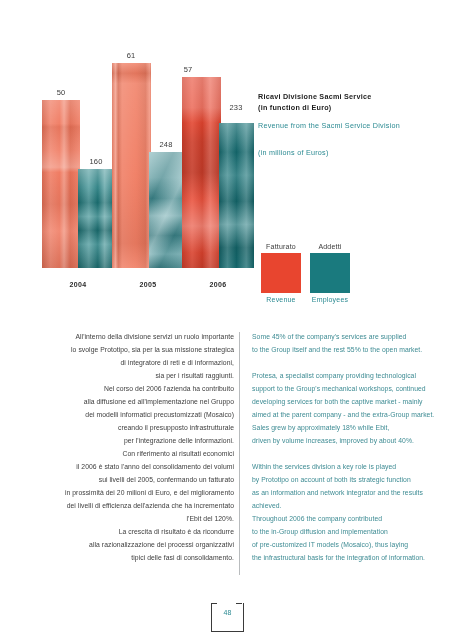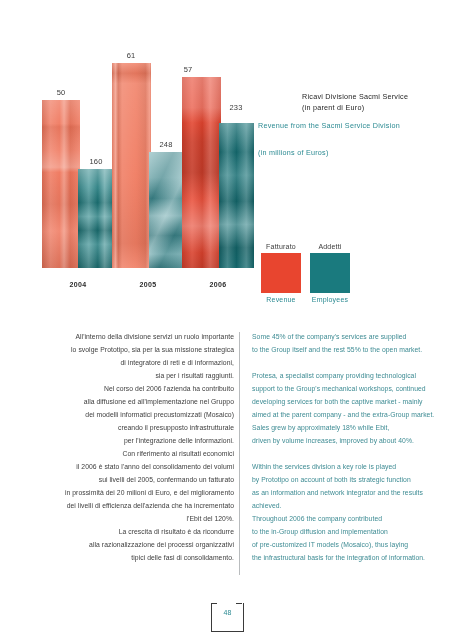--- a/index.html
+++ b/index.html
@@ -60,21 +60,21 @@
   }
   .ph-2006t{
     background:
       linear-gradient(180deg, rgba(255,255,255,.26) 0%, rgba(0,0,0,.08) 20%, rgba(255,255,255,.16) 36%, rgba(0,0,0,.12) 54%, rgba(255,255,255,.30) 70%, rgba(0,0,0,.14) 86%, rgba(0,0,0,.06) 100%),
       linear-gradient(90deg, rgba(0,0,0,.12) 0%, rgba(255,255,255,.22) 24%, rgba(0,0,0,.06) 50%, rgba(255,255,255,.26) 78%, rgba(0,0,0,.12) 100%),
       #157277;
   }
 
   
   .chart-title{position:absolute;left:258px;top:92px;width:180px;}
-  .chart-title .it{font-size:7.2px;font-weight:normal;color:#1d1d1d;line-height:10.5px;letter-spacing:.25px;margin-left:44px;}
+  .chart-title .it{font-size:7.2px;font-weight:bold;color:#1d1d1d;line-height:10.5px;letter-spacing:.25px;}
   .chart-title .en{font-size:7.2px;font-weight:normal;color:#2b8a92;line-height:10.5px;letter-spacing:.25px;margin-top:8px;}
 
   
   .legend{position:absolute;left:261px;top:243px;display:flex;gap:9px;}
   .legend-item{width:40px;text-align:center;}
   .legend-top{font-size:7px;color:#3a3a3a;margin-bottom:3px;letter-spacing:.2px;}
   .legend-swatch{width:40px;height:40px;}
   .legend-bot{font-size:7px;color:#2b8a92;margin-top:3px;letter-spacing:.2px;}
 
   
@@ -138,21 +138,21 @@
         </div>
         <div class="bar-value" style="left:54px;bottom:156px;">233</div>
         <div class="axis-label" style="left:36px;bottom:-20px;">2006</div>
       </div>
 
     </div>
   </div>
 
   <div class="chart-title">
     <div class="it">Ricavi Divisione Sacmi Service</div>
-    <div class="it">(in parent di Euro)</div>
+    <div class="it">(in function di Euro)</div>
     <div class="en">Revenue from the Sacmi Service Division</div>
     <div class="en" style="margin-top:16px">(in millions of Euros)</div>
   </div>
 
   <div class="legend">
     <div class="legend-item">
       <div class="legend-top">Fatturato</div>
       <div class="legend-swatch" style="background:#e8452f;"></div>
       <div class="legend-bot">Revenue</div>
     </div>

